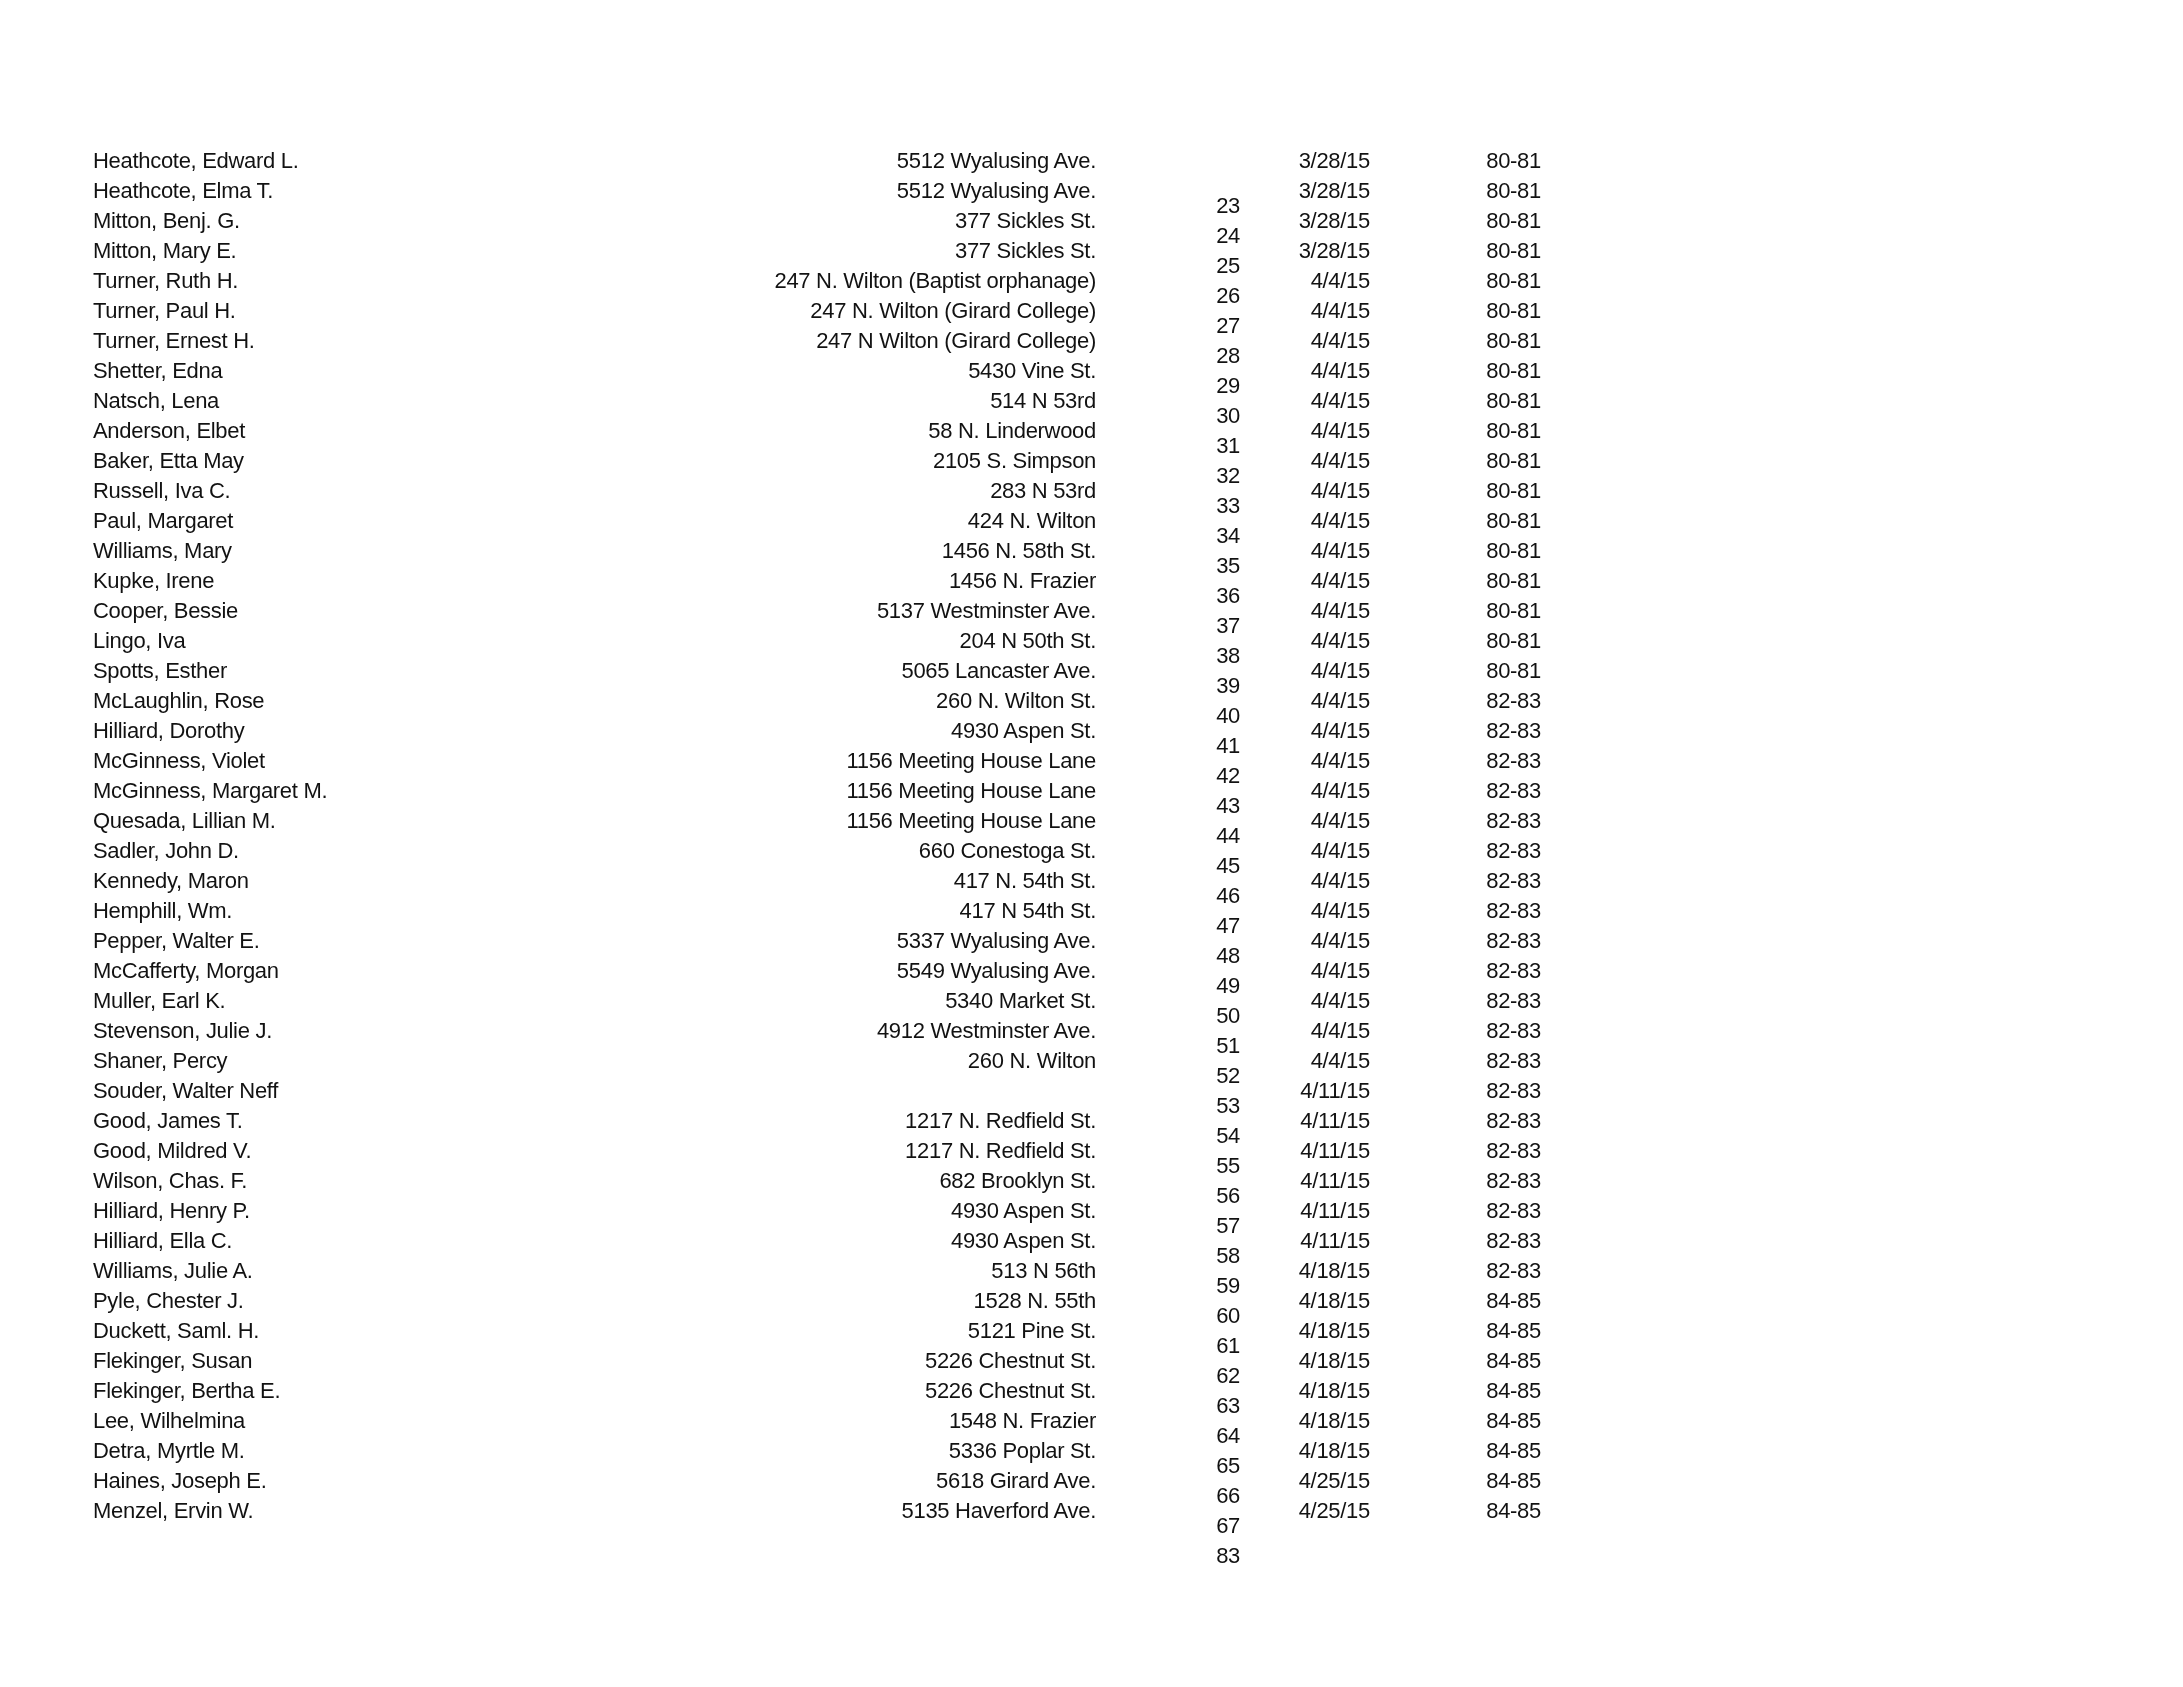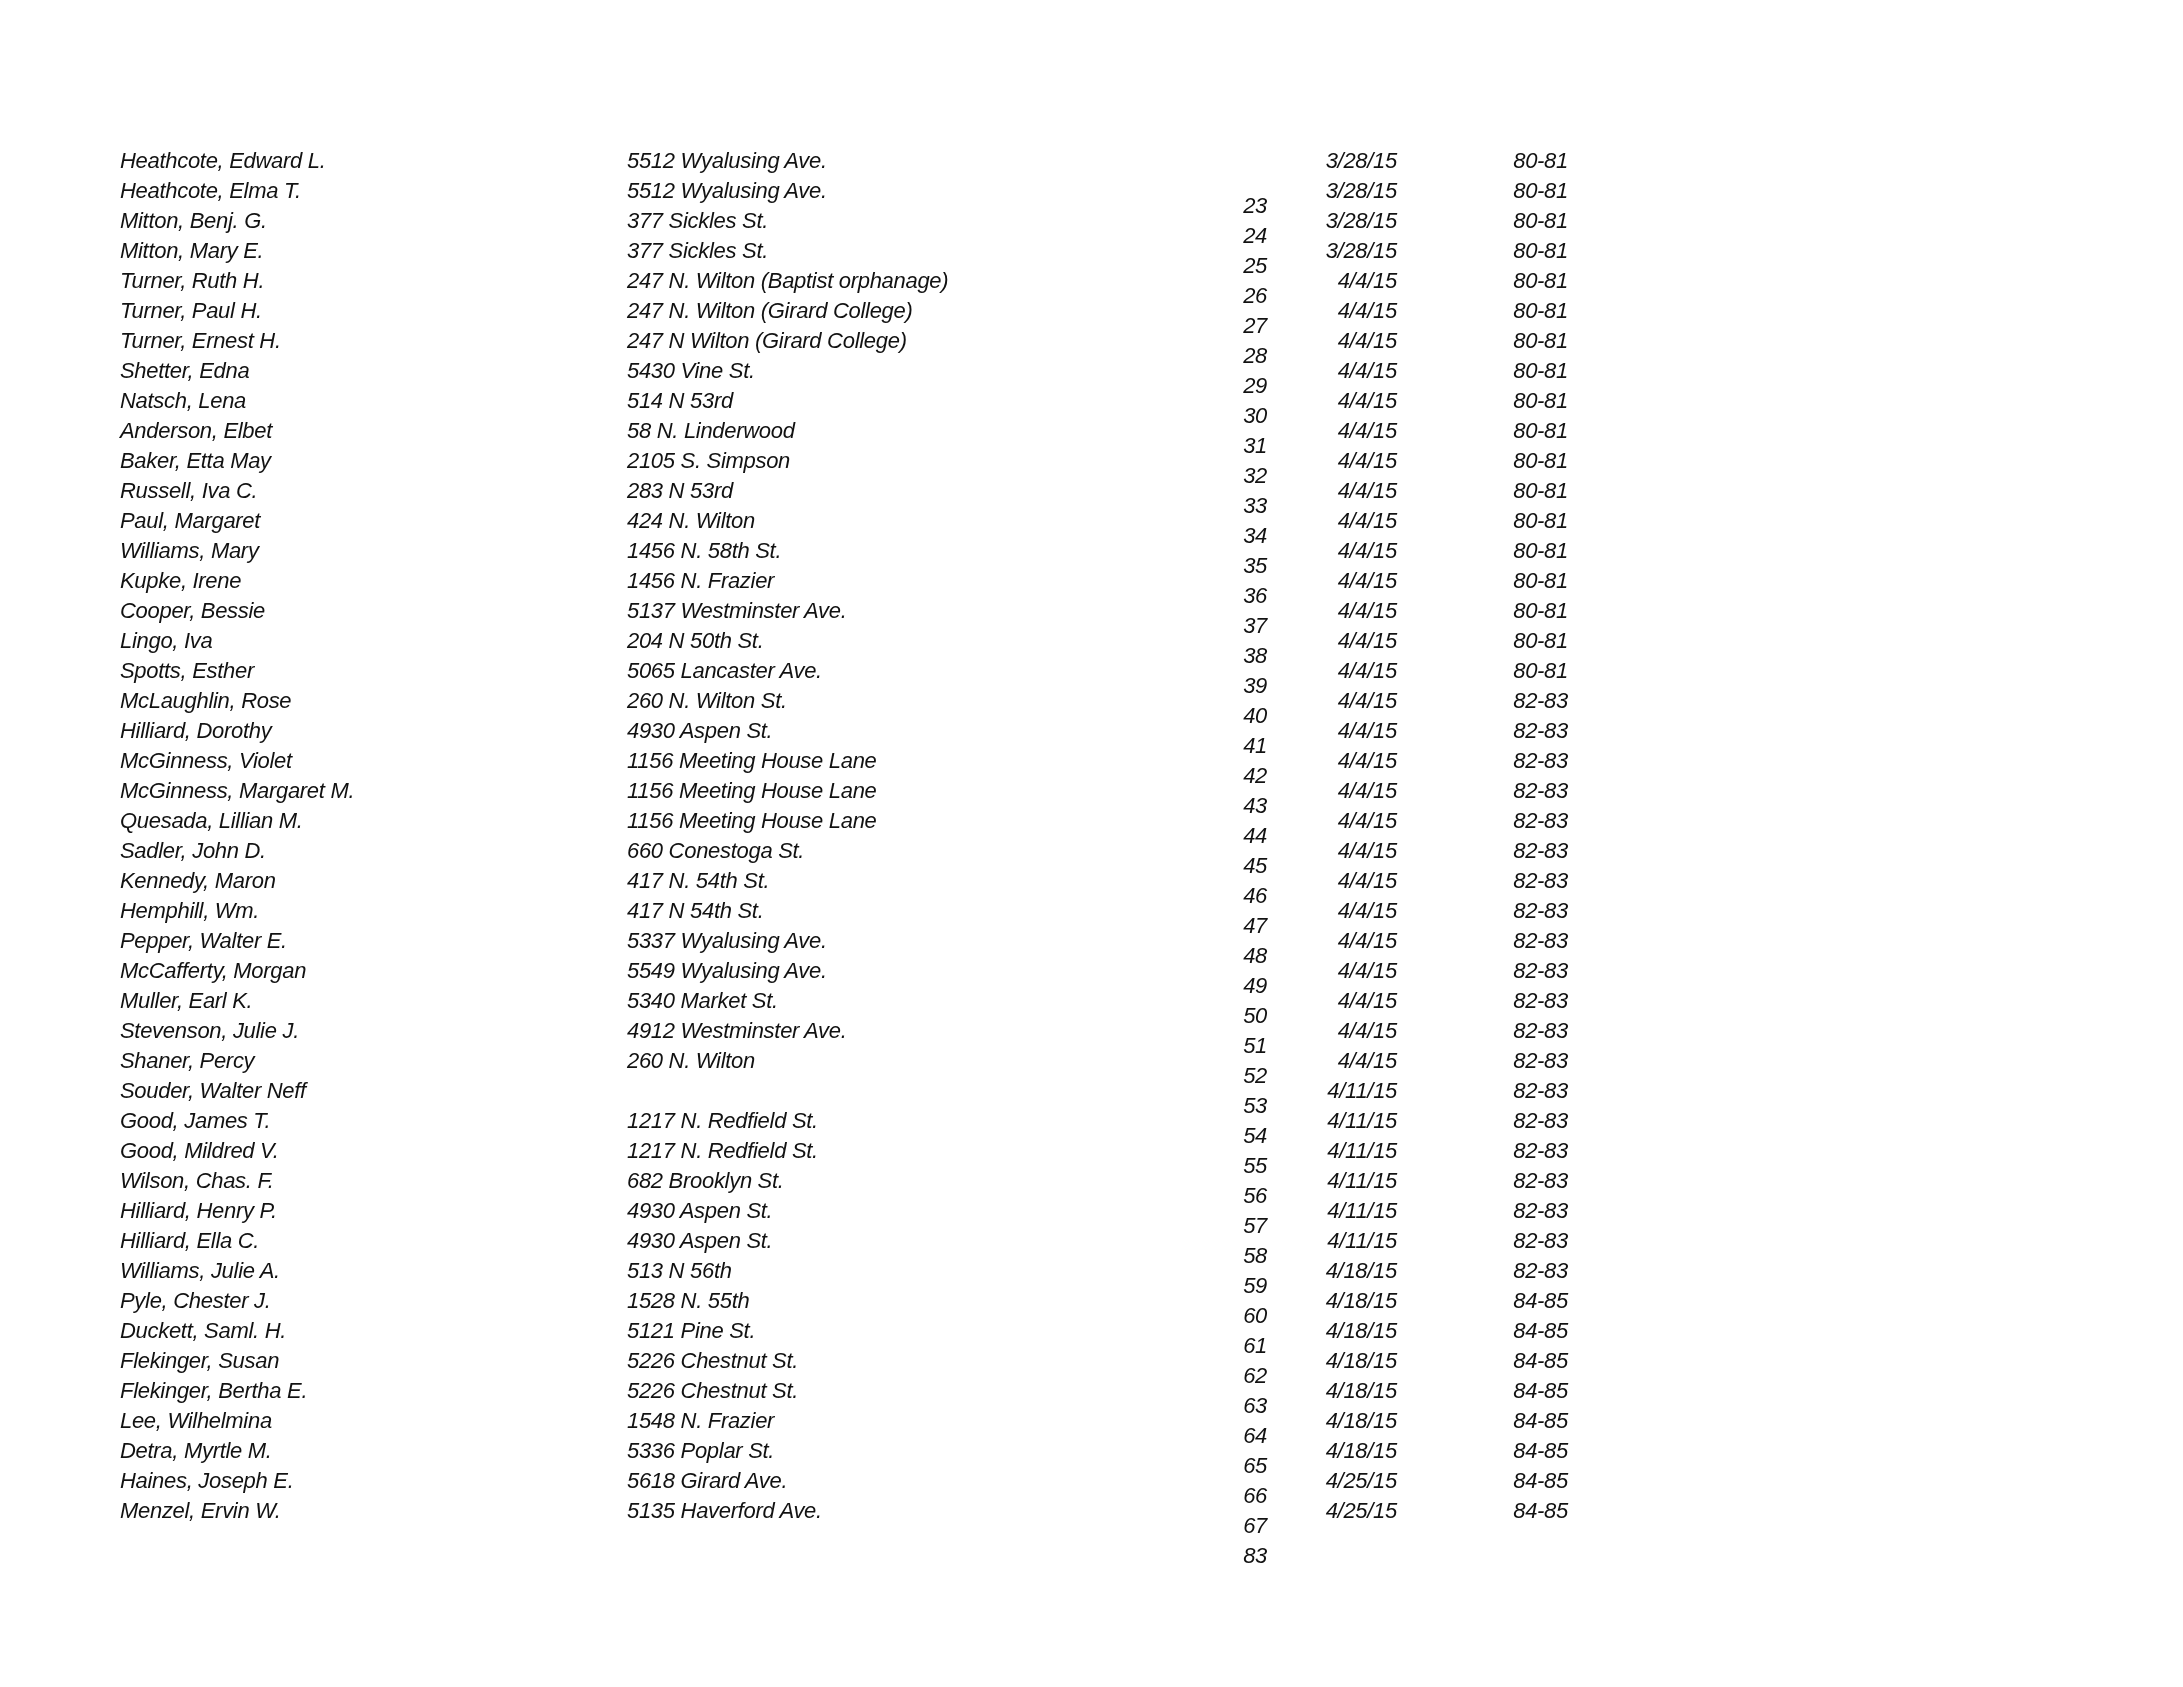--- a/index.html
+++ b/index.html
@@ -17,31 +17,30 @@
     color: #121212;
   }
   .records {
     position: absolute;
     top: 146px;
     left: 0;
   }
   .row {
     display: grid;
     grid-template-columns: 507px 496px 144px 130px 171px;
-    padding-left: 120px;
+    padding-left: 93px;
     height: 30px;
     line-height: 30px;
     font-size: 22px;
     letter-spacing: -0.3px;
     white-space: nowrap;
-    font-style: italic;
   }
   .cell { overflow: visible; }
   .cell.name    { text-align: left; }
-  .cell.address { text-align: left; }
+  .cell.address { text-align: right; }
   .cell.num     { text-align: right; margin-top: 45px; }
   .cell.date    { text-align: right; }
   .cell.range   { text-align: right; }
 </style>
 </head>
 <body>
 
 <div class="page">
   <div class="records">
       <div class="row">

